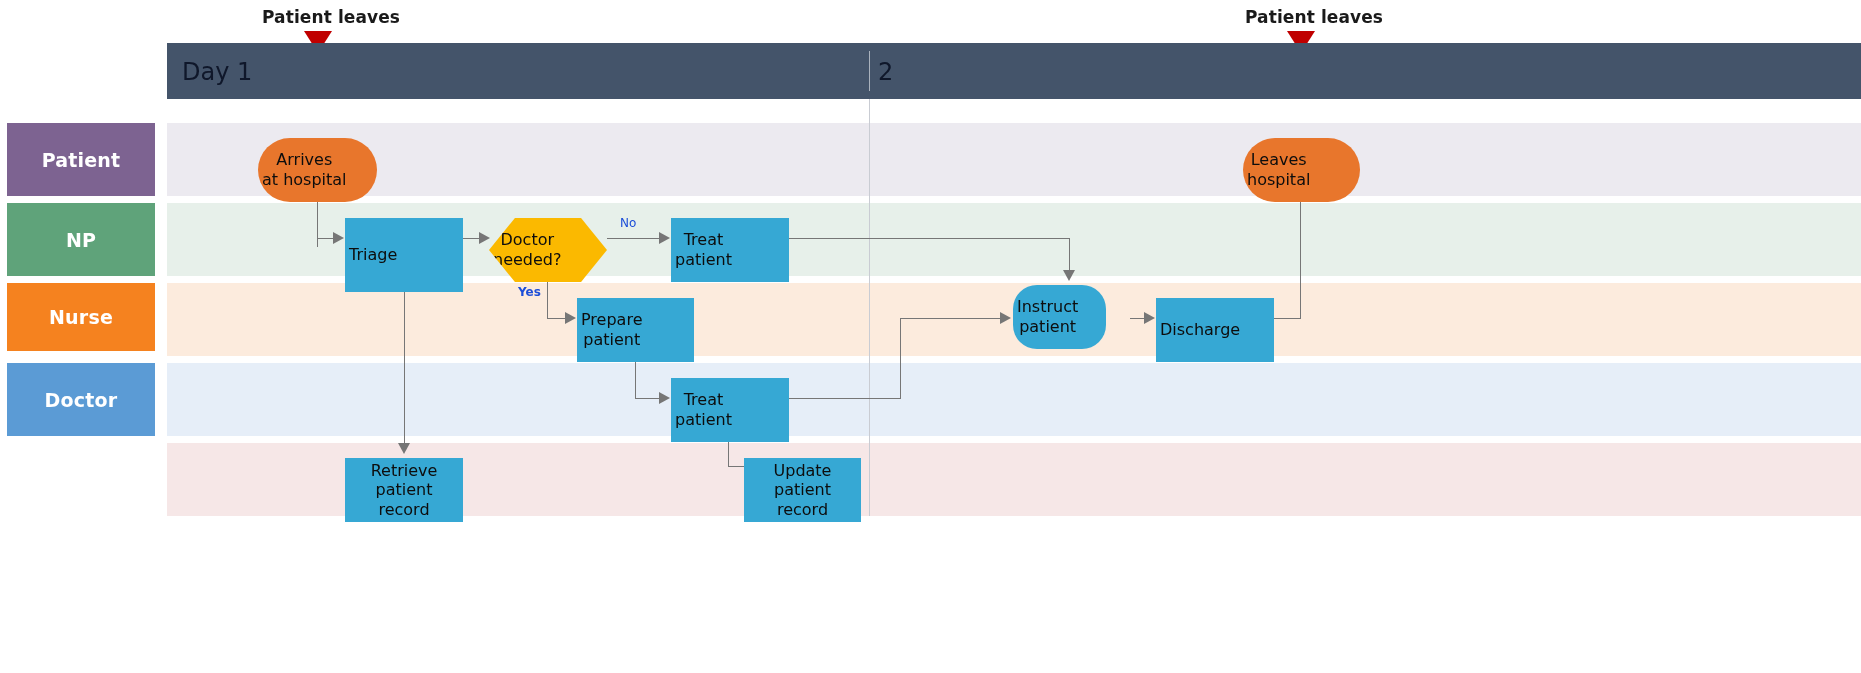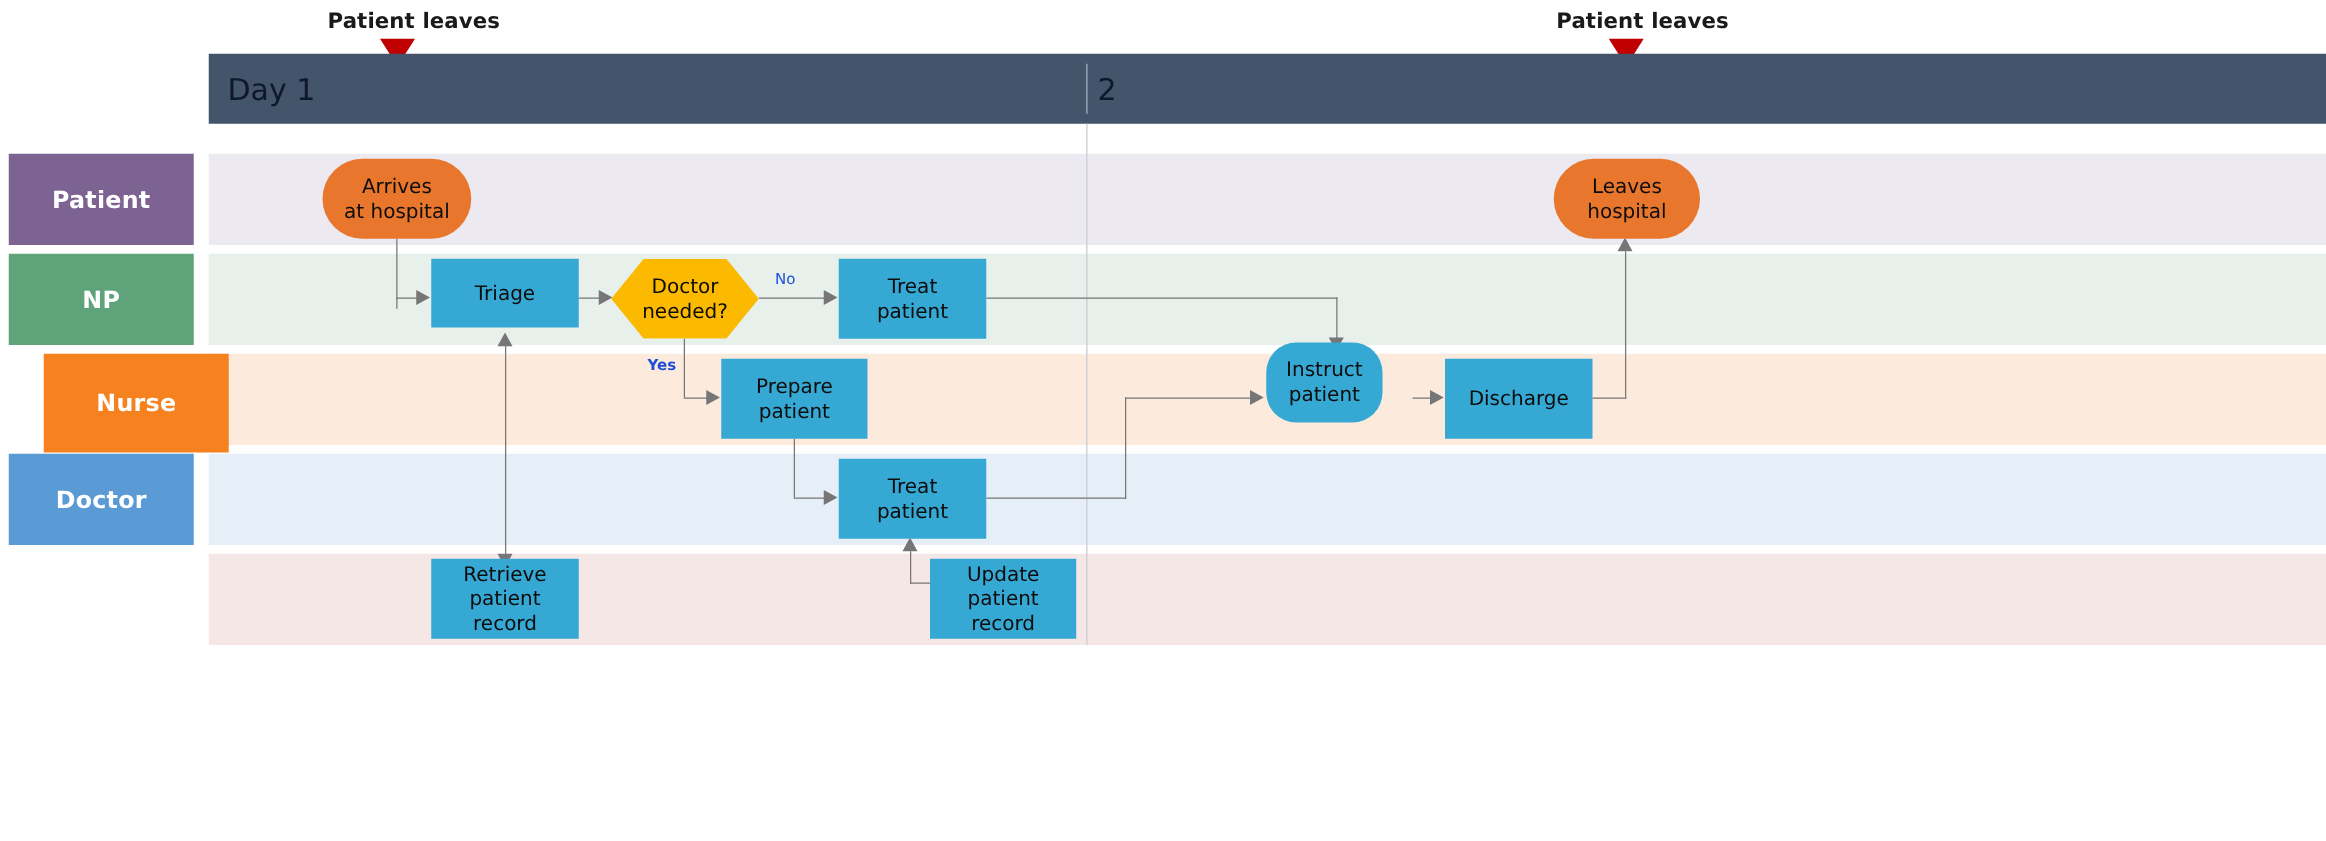--- a/index.html
+++ b/index.html
@@ -38,23 +38,24 @@
     position:absolute;display:flex;align-items:center;justify-content:center;
     color:#ffffff;font-weight:bold;font-size:19px;letter-spacing:.2px;
   }
   .lane-body{position:absolute;}
 
   
   .day-divider{position:absolute;width:1px;background:#c9ccd3;}
 
   
   .node{
-    position:absolute;display:flex;align-items:center;justify-content:center;
+    position:absolute;display:flex;align-items:center;justify-content:flex-start;
     text-align:center;font-size:16px;color:#0d0d0d;line-height:1.22;
     box-sizing:border-box;
+    margin-top:11px;
   }
   .node.process{background:#36a8d4;}
   .node.terminator{background:#e8762c;border-radius:34px;}
   .node.decision{
     background:#fbb900;
     clip-path:polygon(0% 50%, 22% 0%, 78% 0%, 100% 50%, 78% 100%, 22% 100%);
   }
   .node .nlabel{display:block;padding:0 4px;}
 
   
@@ -95,21 +96,21 @@
   <div class="lane-body" style="left:167px;top:283px;width:1694px;height:73px;background:#fcebdd;"></div>
   <div class="lane-body" style="left:167px;top:363px;width:1694px;height:73px;background:#e6eef8;"></div>
   <div class="lane-body" style="left:167px;top:443px;width:1694px;height:73px;background:#f6e7e7;"></div>
 
   <div class="lane-head" style="left:7px;top:123px;width:148px;height:73px;background:#7d6391;">
     <span>Patient</span>
   </div>
   <div class="lane-head" style="left:7px;top:203px;width:148px;height:73px;background:#5fa37a;">
     <span>NP</span>
   </div>
-  <div class="lane-head" style="left:7px;top:283px;width:148px;height:79px;background:#f5821f;margin-left:28px;">
+  <div class="lane-head" style="left:7px;top:283px;width:148px;height:68px;background:#f5821f;">
     <span>Nurse</span>
   </div>
   <div class="lane-head" style="left:7px;top:363px;width:148px;height:73px;background:#5b9bd5;">
     <span>Doctor</span>
   </div>
 
   <div class="day-divider" style="left:869px;top:99px;height:417px;"></div>
 
   <div class="conn v" style="left:317px;top:191px;height:56px;"></div>
   <div class="conn h" style="left:317px;top:238px;width:17px;"></div>
@@ -156,21 +157,21 @@
   <div class="ah up" style="left:1294px;top:190px;"></div>
 
   <div class="node terminator" style="left:258px;top:127px;width:119px;height:64px;">
     <span class="nlabel">Arrives<br>at hospital</span>
   </div>
 
   <div class="node terminator" style="left:1243px;top:127px;width:117px;height:64px;">
     <span class="nlabel">Leaves<br>hospital</span>
   </div>
 
-  <div class="node process" style="left:345px;top:207px;width:118px;height:55px;">
+  <div class="node process" style="left:345px;top:207px;width:118px;height:74px;">
     <span class="nlabel">Triage</span>
   </div>
 
   <div class="node decision" style="left:489px;top:207px;width:118px;height:64px;">
     <span class="nlabel">Doctor<br>needed?</span>
   </div>
 
   <div class="node process" style="left:671px;top:207px;width:118px;height:64px;">
     <span class="nlabel">Treat<br>patient</span>
   </div>

